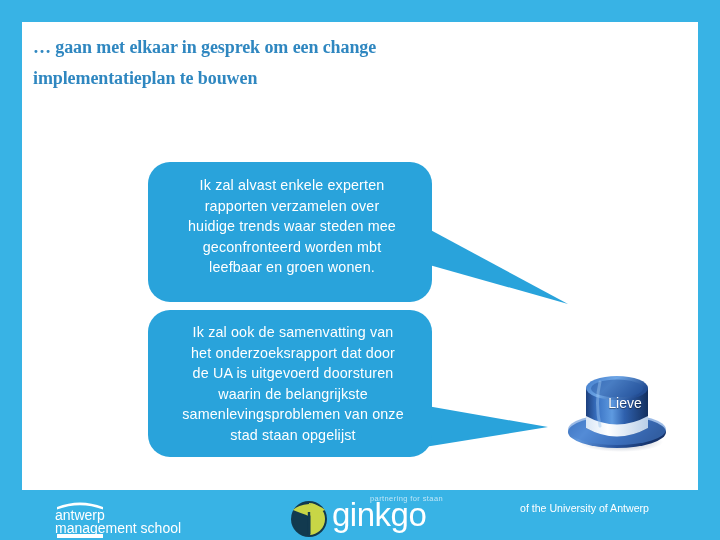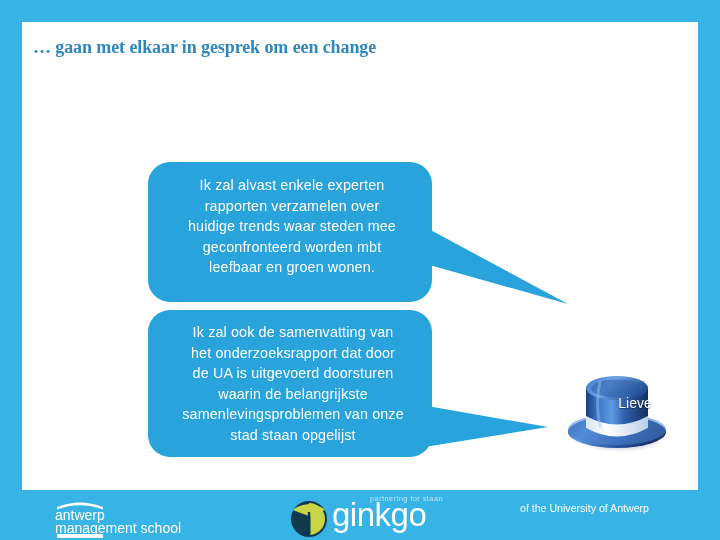--- a/index.html
+++ b/index.html
@@ -88,21 +88,21 @@
   #avatar {
     position: absolute;
     left: 564px;
     top: 366px;
     width: 106px;
     height: 88px;
   }
 
   #avatar-label {
     position: absolute;
-    left: 18px;
+    left: 8px;
     top: 29px;
     width: 106px;
     text-align: center;
     color: #ffffff;
     font-size: 14px;
     font-family: "Liberation Sans", sans-serif;
     text-shadow: 0 1px 1px rgba(0,0,0,.45);
     pointer-events: none;
   }
 
@@ -175,20 +175,21 @@
 </style>
 </head>
 <body>
 
 <div id="slide">
 
   <div id="content-panel"></div>
 
   <div id="title-block">
     <div class="title-line">… gaan met elkaar in gesprek om een change</div>
+    <div class="title-line">implementatieplan te bouwen</div>
   </div>
 
   <div class="bubble-group" id="bubble-1">
     <svg class="bubble-svg" width="420" height="145" viewBox="0 0 420 145">
       <path d="M 264 58 L 420 142 L 246 93 Z" fill="#29a3db"></path>
       <rect x="0" y="0" width="284" height="140" rx="22" ry="22" fill="#29a3db"></rect>
     </svg>
     <div class="bubble-text">Ik zal alvast enkele experten
 rapporten verzamelen over
 huidige trends waar steden mee

